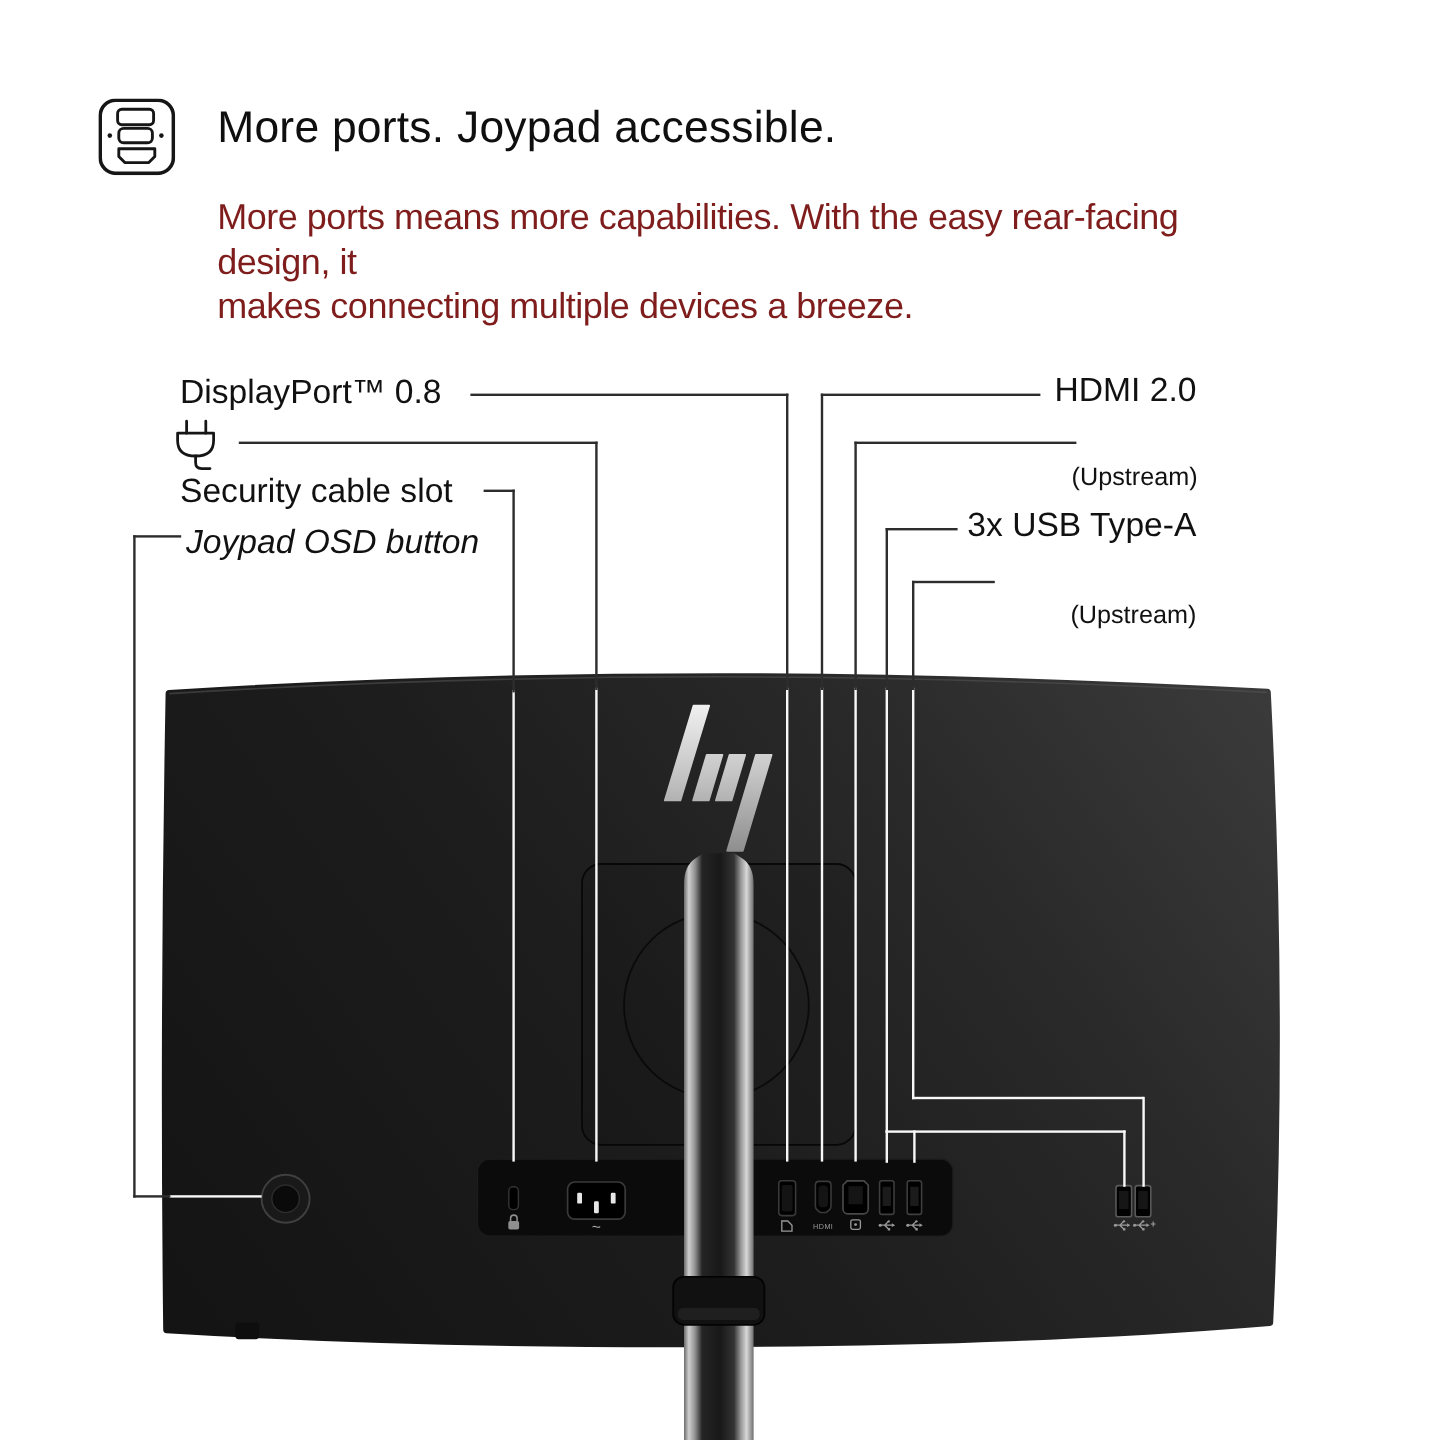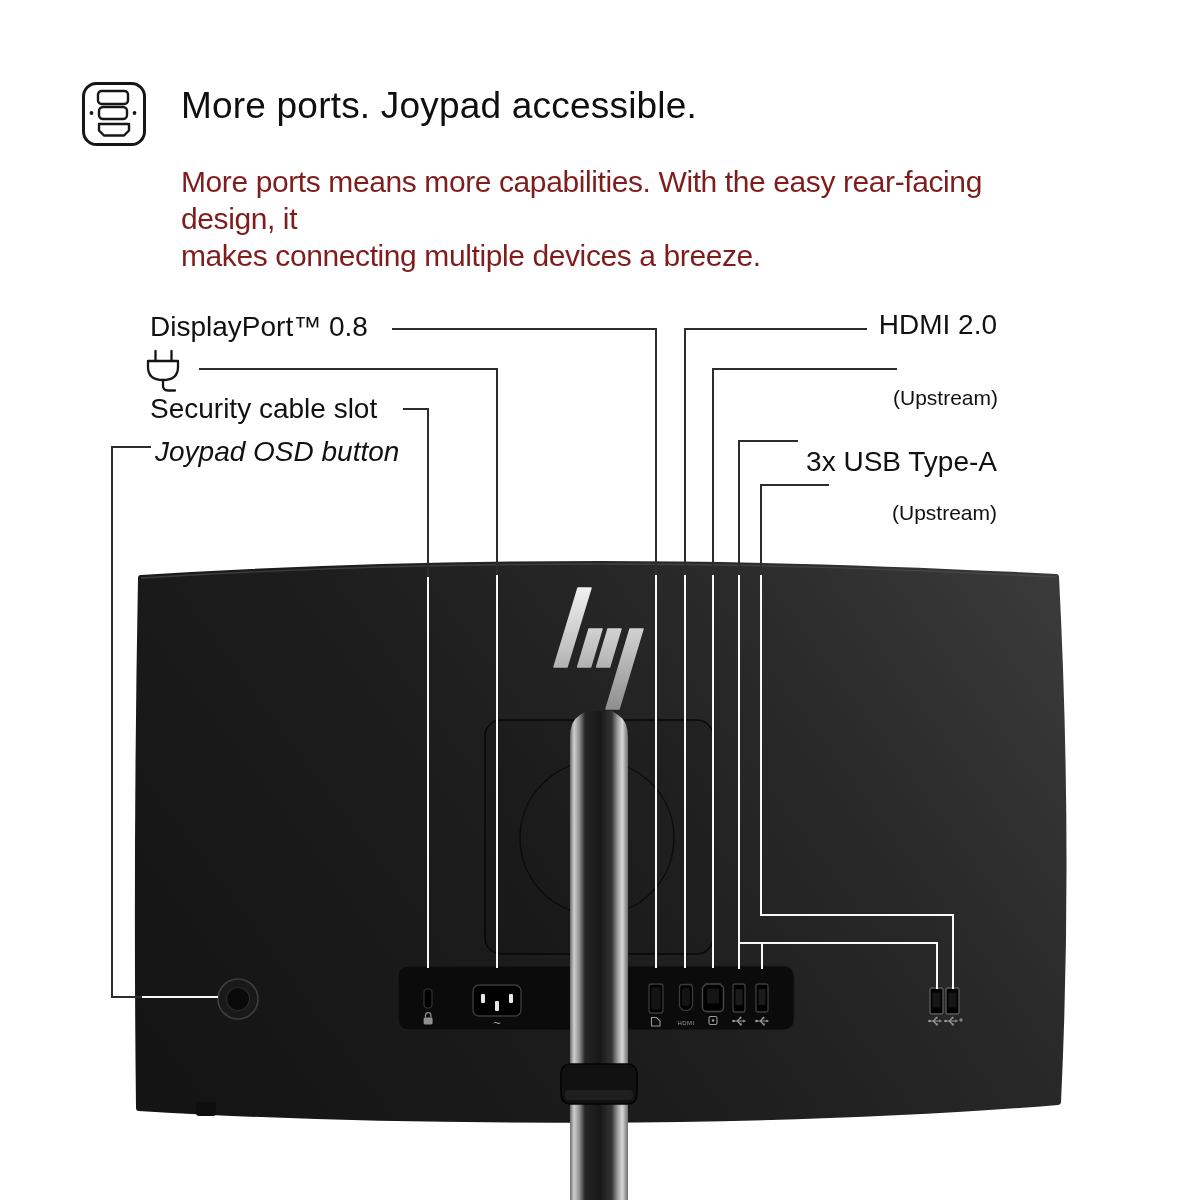--- a/index.html
+++ b/index.html
@@ -211,17 +211,17 @@
   </svg>
 
   <div class="abs lbl" style="left:150px;top:393px;">Security cable slot</div>
 
   <div class="abs lbl" style="left:155px;top:436px;font-style:italic;">Joypad OSD button</div>
 
   <div class="abs lbl r" style="left:600px;top:309px;width:397px;">HDMI 2.0</div>
 
   <div class="abs sublbl r" style="left:601px;top:386px;width:397px;">(Upstream)</div>
 
-  <div class="abs lbl r" style="left:600px;top:422px;width:397px;margin-top:24px;">3x USB Type-A</div>
+  <div class="abs lbl r" style="left:600px;top:422px;width:397px;">3x USB Type-A</div>
 
   <div class="abs sublbl r" style="left:600px;top:501px;width:397px;">(Upstream)</div>
 
 </div>
 
 </body></html>

